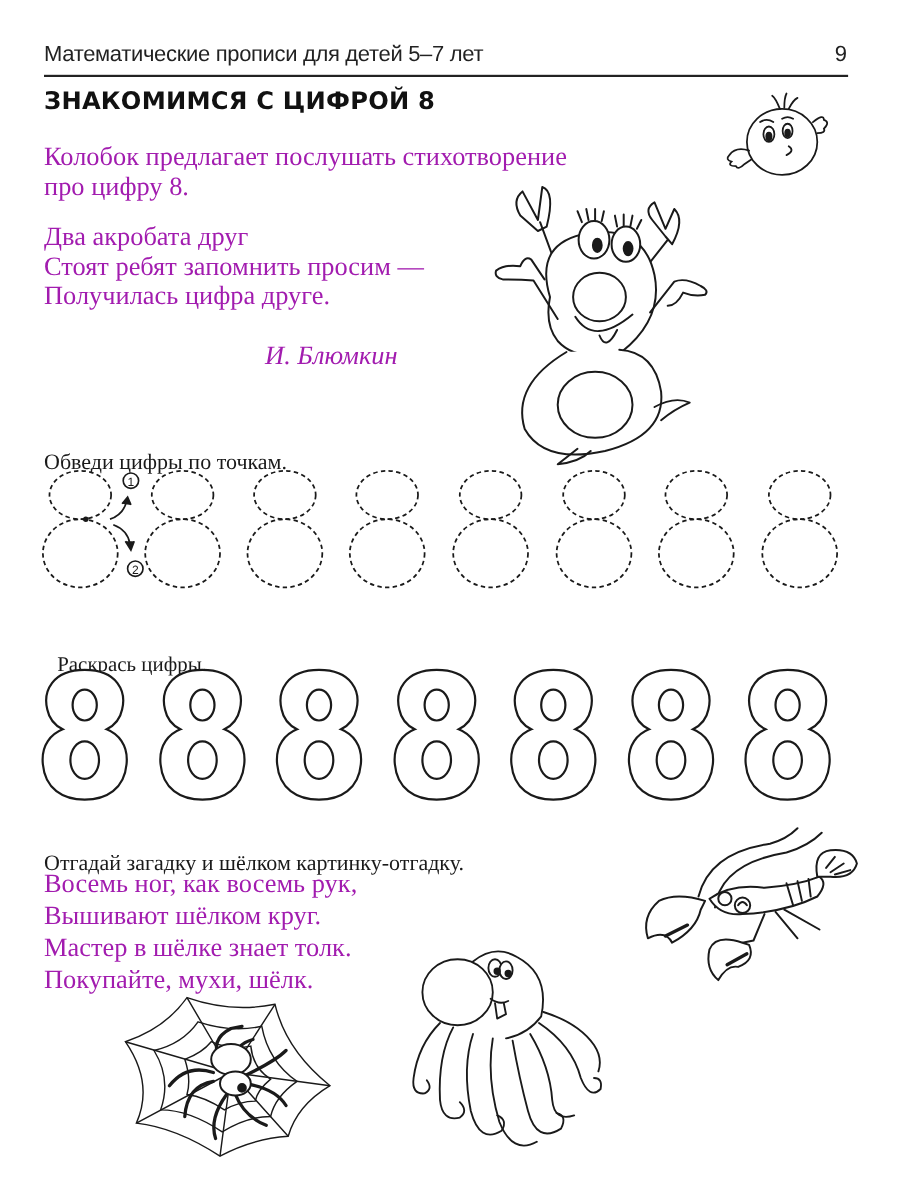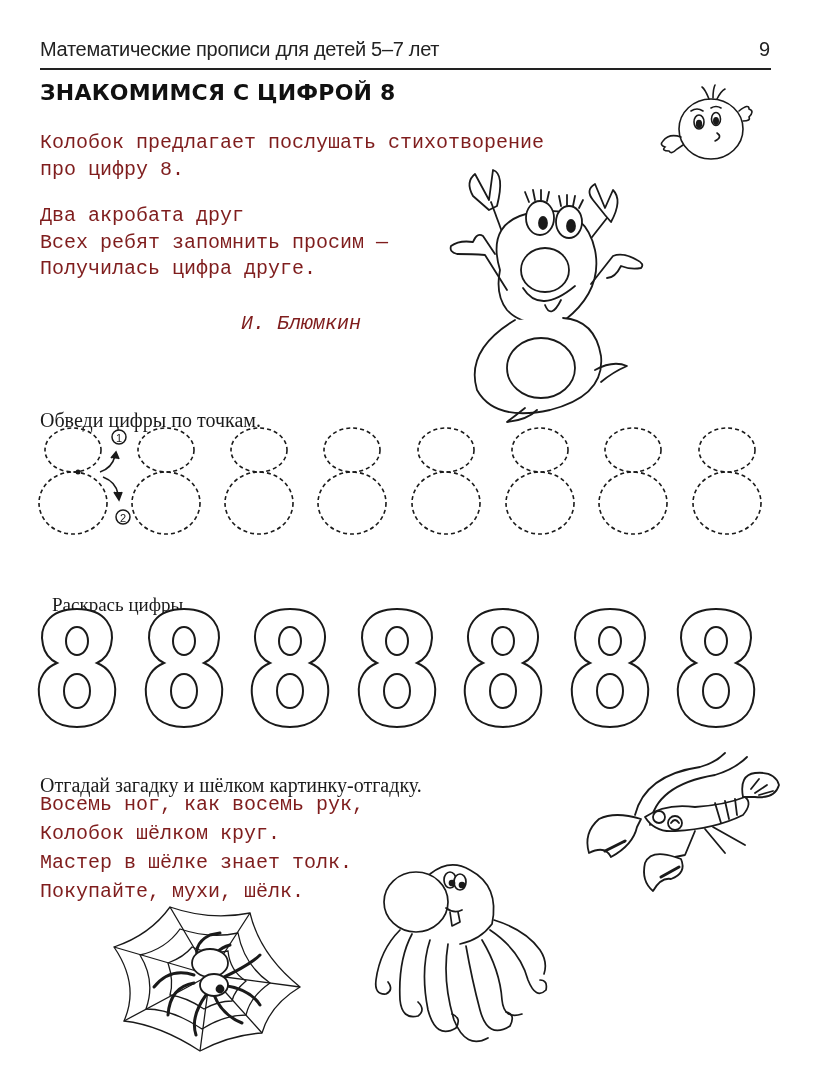--- a/index.html
+++ b/index.html
@@ -2,21 +2,21 @@
 <html><head>
 <meta charset="utf-8">
 <style>
   html, body { margin:0; padding:0; background:#ffffff; }
   body { width:835px; height:1080px; position:relative; overflow:hidden; color:#1a1a1a; }
   .abs { position:absolute; }
   .header-title { left:40px; top:38px; font-family:"Liberation Sans", sans-serif; font-size:20px; letter-spacing:-0.3px; color:#222; }
   .page-number { left:750px; top:38px; width:20px; text-align:right; font-family:"Liberation Sans", sans-serif; font-size:20px; color:#222; }
   .header-rule { left:40px; top:68px; width:731px; height:2px; background:#222; }
   .section-title { left:40px; top:80px; font-family:"DejaVu Sans", sans-serif; font-weight:bold; font-size:22px; letter-spacing:0.2px; color:#111; }
-  .serif { font-family:Liberation Mono, monospace; font-size:20px; line-height:26.5px; color:#7f1d1d; }
+  .serif { font-family:Liberation Serif, serif; font-size:24px; line-height:26.5px; color:#a21caf; }
   .intro { left:40px; top:130px; width:440px; }
   .poem1 { left:40px; top:203px; }
   .author { left:241px; top:311px; font-style:italic; }
   .instr { font-family:"Liberation Serif", serif; font-size:20px; color:#1a1a1a;margin-top:31px; }
   .trace-instr { left:40px; top:378px; }
   .color-instr { left:52px; top:563px; font-size:19px; }
   .riddle-instr { left:40px; top:743px; }
   .poem2 { left:40px; top:790px; line-height:29px; }
   .line { display:block; white-space:nowrap; }
   svg { position:absolute; overflow:visible; }
@@ -30,21 +30,21 @@
 
 <div class="abs section-title">ЗНАКОМИМСЯ С ЦИФРОЙ 8</div>
 
 <div class="abs serif intro">
   <span class="line">Колобок предлагает послушать стихотворение</span>
   <span class="line">про цифру 8.</span>
 </div>
 
 <div class="abs serif poem1">
   <span class="line">Два акробата друг</span>
-  <span class="line">Всех ребят запомнить просим —</span>
+  <span class="line">Стоят ребят запомнить просим —</span>
   <span class="line">Получилась цифра друге.</span>
 </div>
 <div class="abs serif author">И. Блюмкин</div>
 
 <svg style="left:655px;top:85px;" width="100" height="90" viewBox="0 0 100 90">
   <g fill="none" stroke="#1a1a1a" stroke-width="1.6" stroke-linecap="round">
     <ellipse cx="56" cy="44" rx="32" ry="30" fill="#fff"></ellipse>
     <path d="M54 14 Q50 4 47 2 M58 13 Q58 4 60 0 M62 14 Q66 6 70 4"></path>
     <ellipse cx="44" cy="37" rx="5" ry="7"></ellipse>
     <ellipse cx="44" cy="39" rx="2.4" ry="3.5" fill="#1a1a1a"></ellipse>
@@ -171,21 +171,21 @@
       <use href="#outline8" x="610"></use>
     </g>
   <g>
       <use href="#outline8" x="716"></use>
     </g>
 </svg>
 
 <div class="abs instr riddle-instr">Отгадай загадку и шёлком картинку-отгадку.</div>
 <div class="abs serif poem2">
   <span class="line">Восемь ног, как восемь рук,</span>
-  <span class="line">Колобок шёлком круг.</span>
+  <span class="line">Вышивают шёлком круг.</span>
   <span class="line">Мастер в шёлке знает толк.</span>
   <span class="line">Покупайте, мухи, шёлк.</span>
 </div>
 
 <svg style="left:575px;top:745px;" width="220" height="150" viewBox="0 0 220 150">
   <g fill="none" stroke="#1a1a1a" stroke-width="1.8" stroke-linecap="round" stroke-linejoin="round">
     <path d="M60 70 Q70 30 125 22 Q140 18 150 8"></path>
     <path d="M75 80 Q80 40 140 30 Q160 24 172 12"></path>
     <path d="M70 72 Q90 58 120 62 Q150 60 170 52 Q178 58 168 70 Q140 84 100 86 Q80 88 70 72 Z" fill="#fff"></path>
     <path d="M140 58 L146 78 M150 56 L154 74 M160 54 L162 70"></path>

